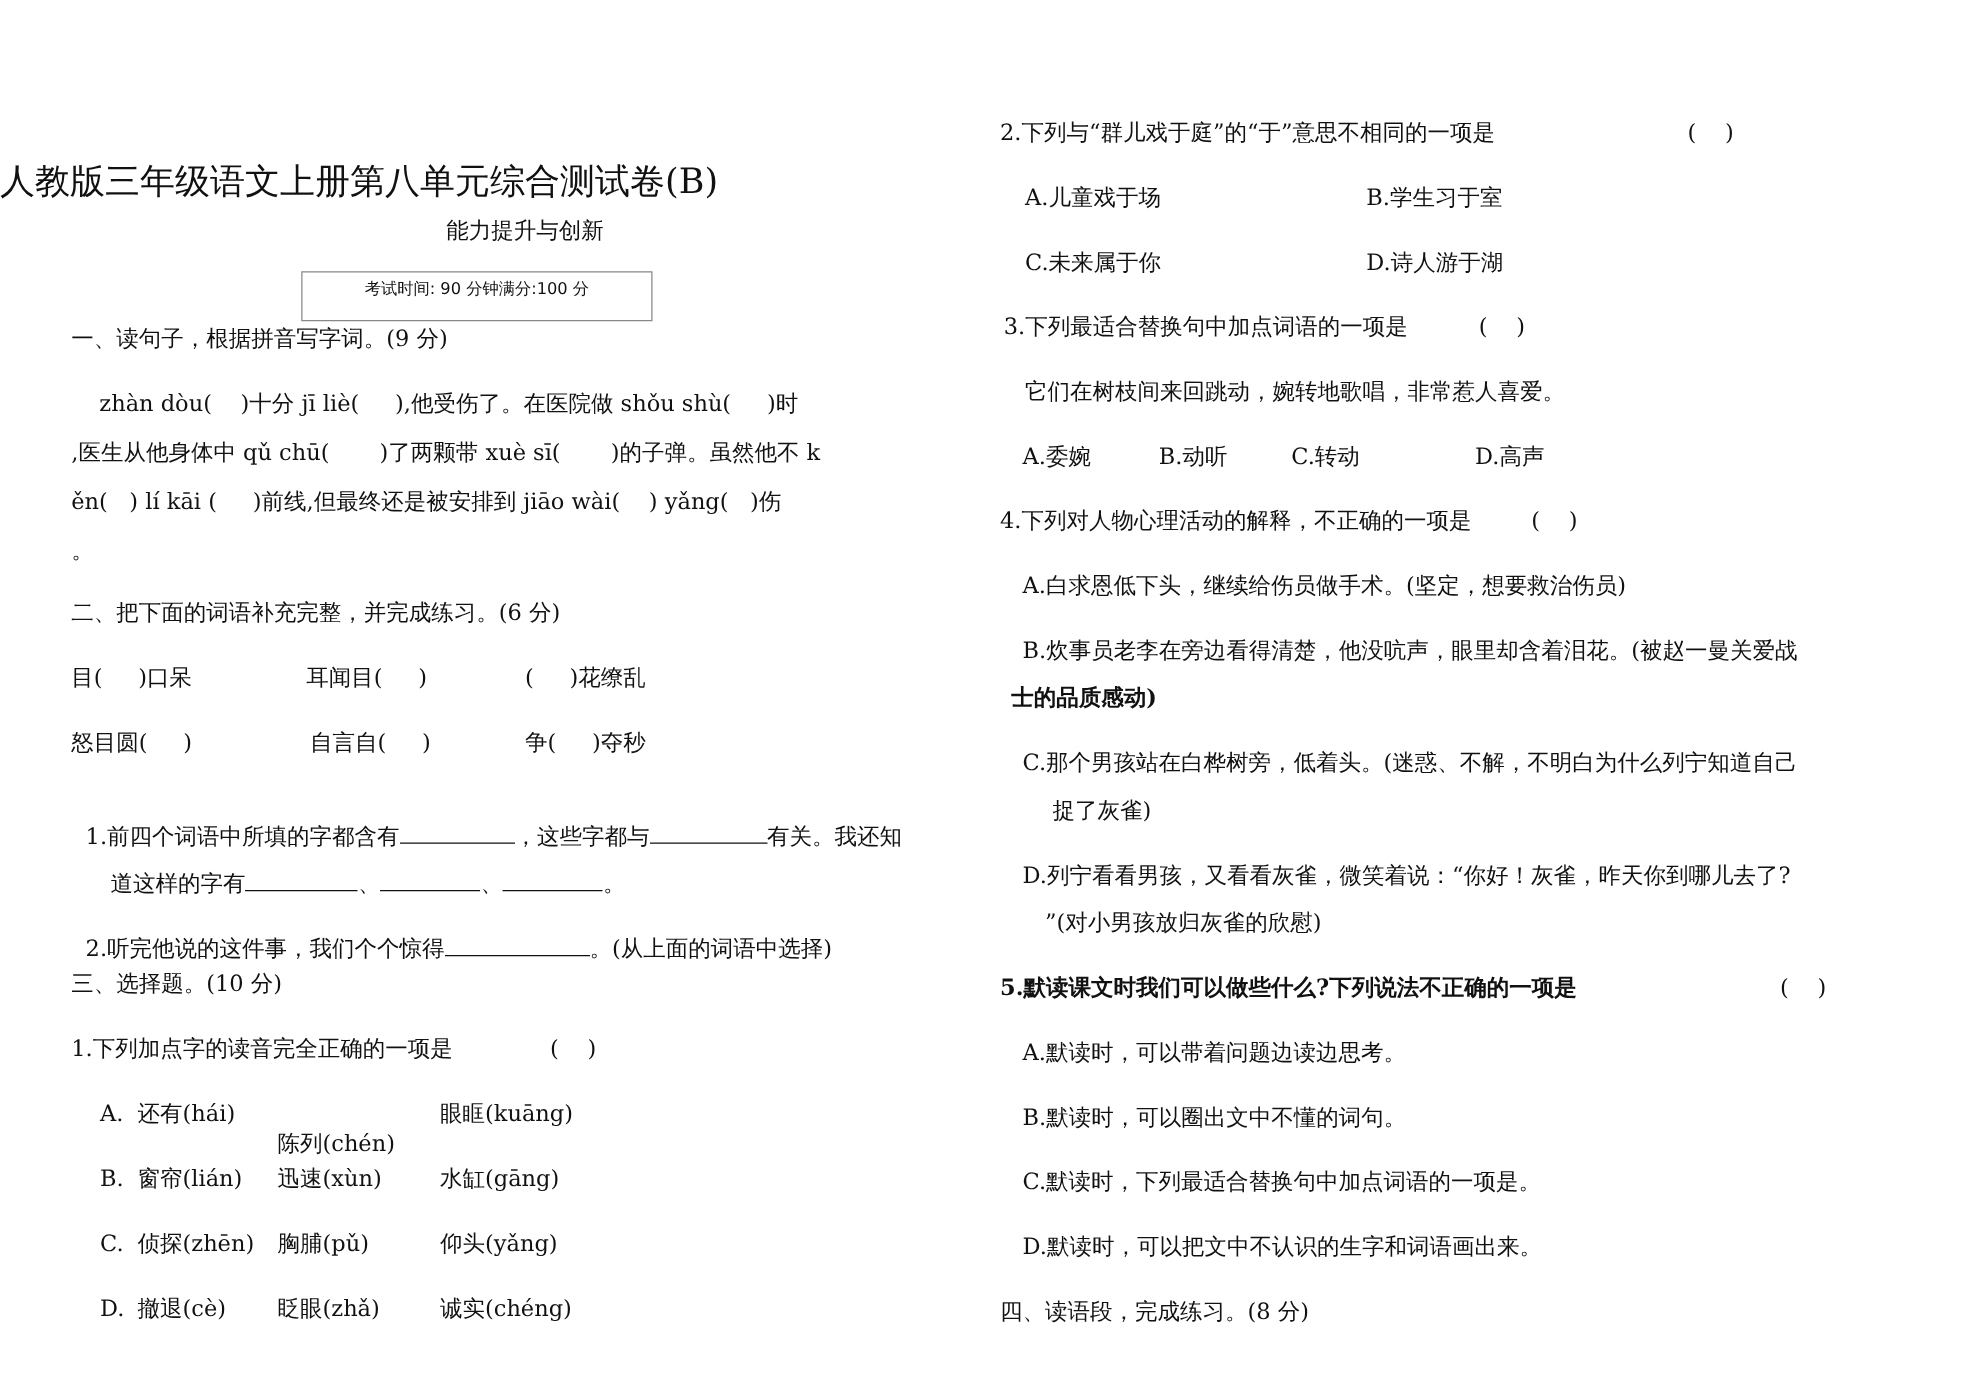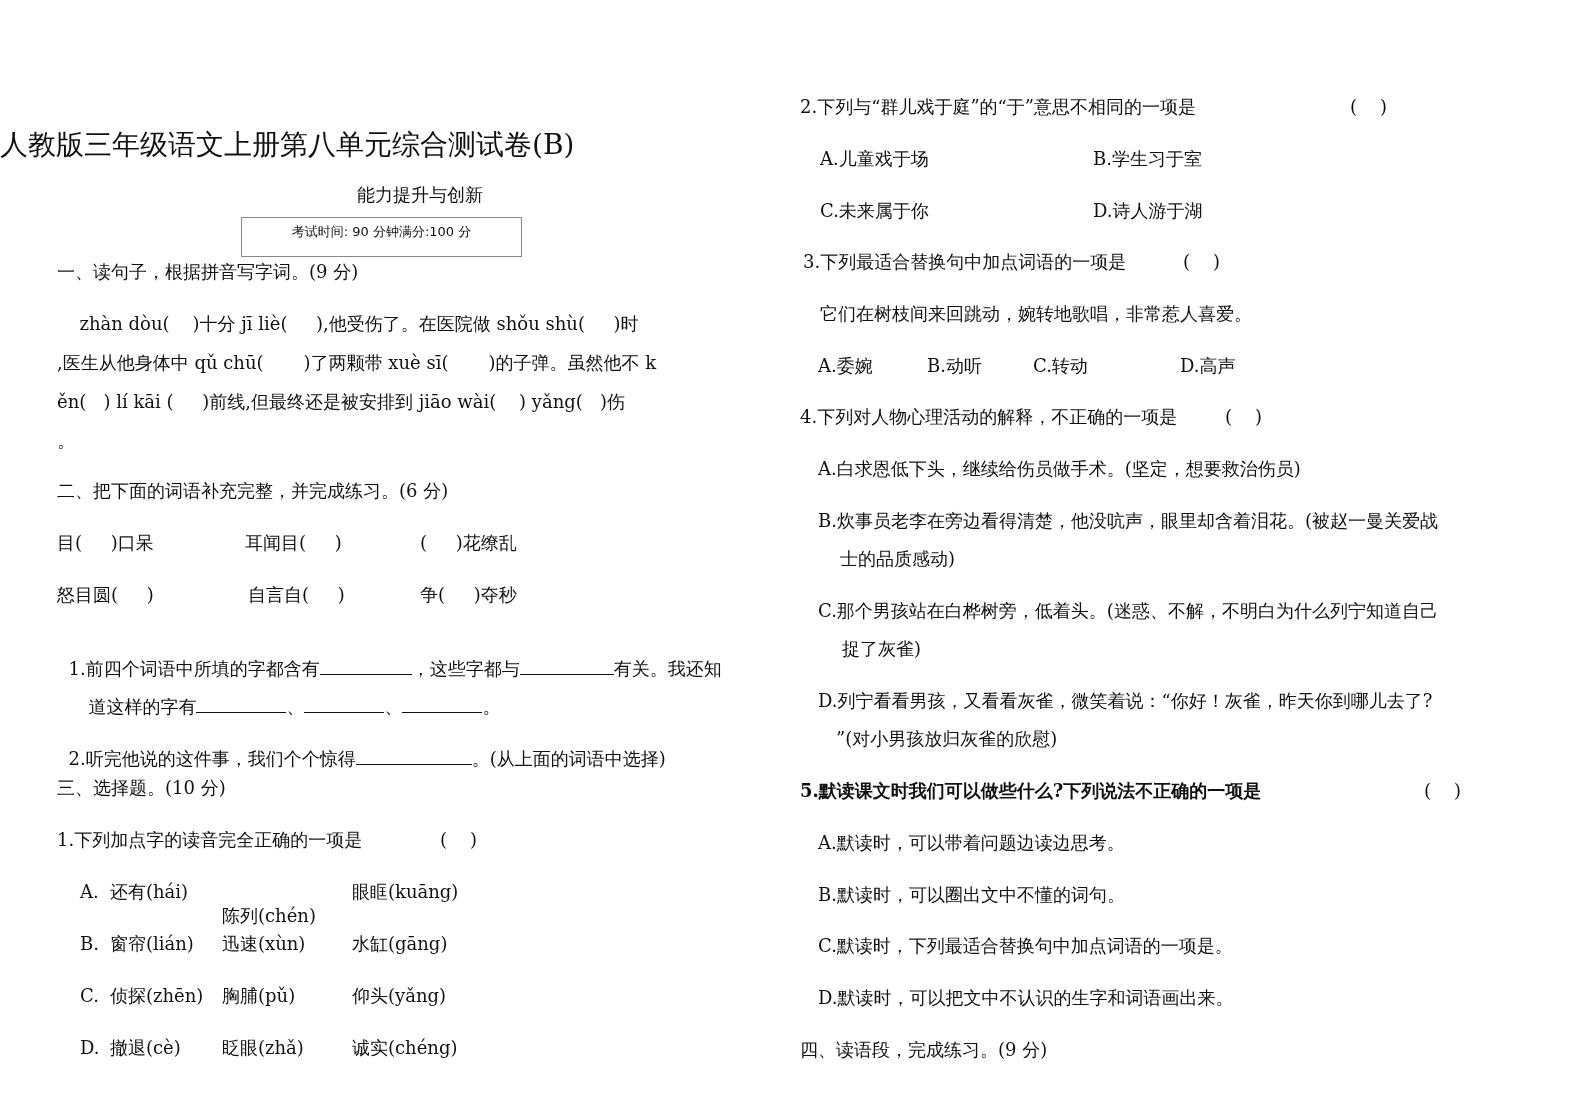--- a/index.html
+++ b/index.html
@@ -1,20 +1,20 @@
 <!DOCTYPE html>
 <html><head>
 <meta charset="utf-8">
 <style>
   html, body { margin:0; padding:0; background:#ffffff; }
   body { width:1584px; height:1119px; position:relative; overflow:hidden;
          font-family:"DejaVu Serif","Liberation Serif",serif; color:#111; }
   .ln { position:absolute; white-space:pre; font-size:18px; line-height:22px; }
   .title { position:absolute; left:0; width:840px; text-align:left; top:131px; font-size:28px; line-height:28px; white-space:nowrap; }
-  .subtitle { position:absolute; left:0; width:840px; text-align:center; top:184px; font-size:18px; line-height:22px; white-space:nowrap; }
+  .subtitle { position:absolute; left:0; width:840px; text-align:center; top:174px; font-size:18px; line-height:22px; white-space:nowrap; }
   .exam-box { position:absolute; left:241px; top:217px; width:281px; height:40px; border:1px solid #888; box-sizing:border-box; }
   .exam-box span { display:block; text-align:center; font-family:"DejaVu Sans","Liberation Sans",sans-serif; font-size:13px; line-height:14px; margin-top:7px; }
   .blank { display:inline-block; border-bottom:1px solid #111; height:16px; vertical-align:baseline; }
   .paren { position:absolute; font-size:18px; line-height:22px; white-space:pre; }
   .col-opt { position:absolute; white-space:pre; font-size:18px; line-height:22px; }
 </style>
 </head>
 <body>
 
 <div class="title">人教版三年级语文上册第八单元综合测试卷(B)</div>
@@ -88,26 +88,26 @@
 <div class="ln" style="left:820px;top:303px;">它们在树枝间来回跳动，婉转地歌唱，非常惹人喜爱。</div>
 <div class="col-opt" style="left:818px;top:355px;">A.委婉</div>
 <div class="col-opt" style="left:927px;top:355px;">B.动听</div>
 <div class="col-opt" style="left:1033px;top:355px;">C.转动</div>
 <div class="col-opt" style="left:1140px;top:355px;margin-left:40px;">D.高声</div>
 
 <div class="ln" style="left:800px;top:406px;">4.下列对人物心理活动的解释，不正确的一项是</div>
 <div class="paren" style="left:1225px;top:406px;">(    )</div>
 <div class="ln" style="left:818px;top:458px;">A.白求恩低下头，继续给伤员做手术。(坚定，想要救治伤员)</div>
 <div class="ln" style="left:818px;top:510px;">B.炊事员老李在旁边看得清楚，他没吭声，眼里却含着泪花。(被赵一曼关爱战</div>
-<div class="ln" style="left:840px;top:548px;">士的品质感动)</div>
+<div class="ln" style="left:809px;top:548px;font-weight:bold;">士的品质感动)</div>
 <div class="ln" style="left:818px;top:600px;">C.那个男孩站在白桦树旁，低着头。(迷惑、不解，不明白为什么列宁知道自己</div>
 <div class="ln" style="left:842px;top:638px;">捉了灰雀)</div>
 <div class="ln" style="left:818px;top:690px;">D.列宁看看男孩，又看看灰雀，微笑着说：“你好！灰雀，昨天你到哪儿去了?</div>
 <div class="ln" style="left:836px;top:728px;">”(对小男孩放归灰雀的欣慰)</div>
 
 <div class="ln" style="left:800px;top:780px;font-weight:bold;">5.默读课文时我们可以做些什么?下列说法不正确的一项是</div>
 <div class="paren" style="left:1424px;top:780px;">(    )</div>
 <div class="ln" style="left:818px;top:832px;">A.默读时，可以带着问题边读边思考。</div>
 <div class="ln" style="left:818px;top:884px;">B.默读时，可以圈出文中不懂的词句。</div>
 <div class="ln" style="left:818px;top:935px;">C.默读时，下列最适合替换句中加点词语的一项是。</div>
 <div class="ln" style="left:818px;top:987px;">D.默读时，可以把文中不认识的生字和词语画出来。</div>
 
-<div class="ln" style="left:800px;top:1039px;">四、读语段，完成练习。(9 分)</div>
+<div class="ln" style="left:800px;top:1039px;">四、读语段，完成练习。(8 分)</div>
 
 </body></html>

